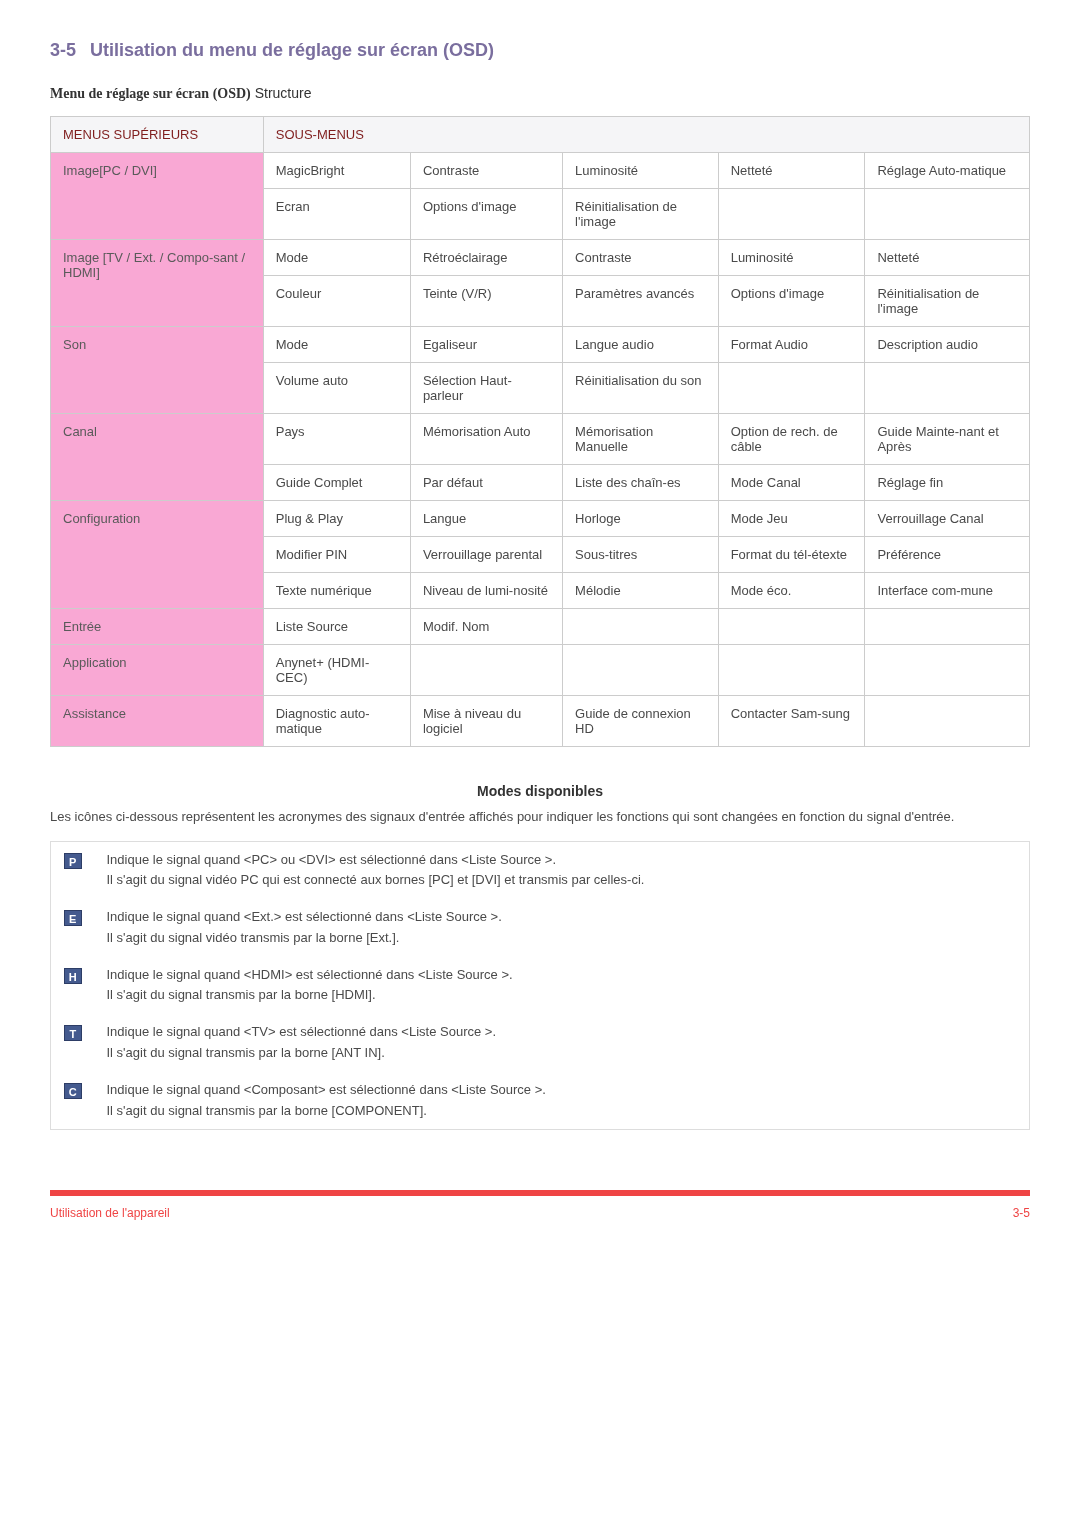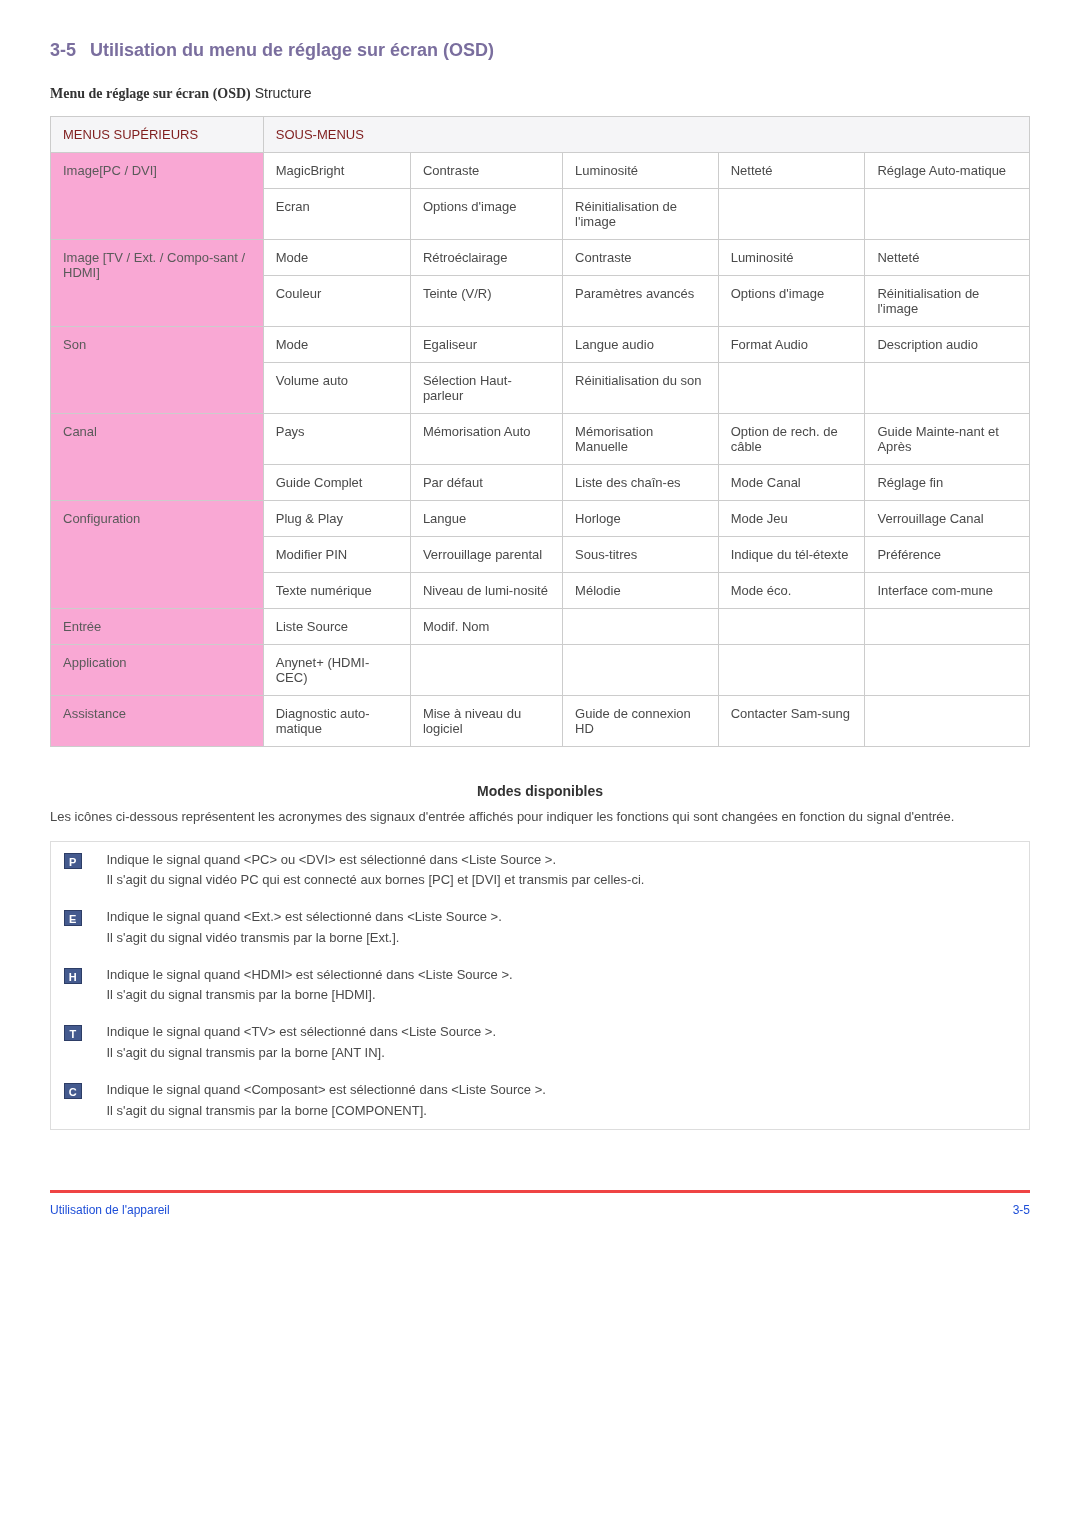--- a/index.html
+++ b/index.html
@@ -14,21 +14,21 @@
 table.osd td.menu { background: #f9a8d4; color: #5a5a5a; }
 .modes-heading { font-weight: bold; color: #333; font-size: 14px; margin-bottom: 8px; text-align: center; }
 .modes-intro { color: #4a4a4a; margin-bottom: 14px; line-height: 1.5; }
 table.modes { width: 100%; border-collapse: collapse; }
 table.modes tr { border-left: 1px solid #ddd; border-right: 1px solid #ddd; }
 table.modes tr:first-child { border-top: 1px solid #ddd; }
 table.modes tr:last-child { border-bottom: 1px solid #ddd; }
 table.modes td { padding: 8px 12px; vertical-align: top; line-height: 1.6; }
 table.modes td.icon-cell { width: 44px; text-align: center; padding-top: 10px; }
 .sig-icon { display: inline-block; width: 18px; height: 16px; background: #445a8e; color: #fff; font-size: 11px; font-weight: bold; text-align: center; line-height: 16px; border: 1px solid #2d3d66; }
-.footer { display: flex; justify-content: space-between; margin-top: 60px; padding-top: 10px; border-top: 3px solid #ef4444; color: #1d4ed8; font-size: 12px; }
+.footer { display: flex; justify-content: space-between; margin-top: 60px; padding-top: 10px; border-top: 6px solid #ef4444; color: #ef4444; font-size: 12px; }
 </style>
 </head>
 <body>
 
 <h2 class="section-title">
   <span class="num">3-5</span><span>Utilisation du menu de réglage sur écran (OSD)</span>
 </h2>
 
 <p class="subtitle">
   <span class="bold">Menu de réglage sur écran (OSD)</span><span> Structure</span>
@@ -107,21 +107,21 @@
         <td>Plug &amp; Play</td>
         <td>Langue</td>
         <td>Horloge</td>
         <td>Mode Jeu</td>
         <td>Verrouillage Canal</td>
       </tr>
       <tr>
         <td>Modifier PIN</td>
         <td>Verrouillage parental</td>
         <td>Sous-titres</td>
-        <td>Indique du tél-étexte</td>
+        <td>Format du tél-étexte</td>
         <td>Préférence</td>
       </tr>
       <tr>
         <td>Texte numérique</td>
         <td>Niveau de lumi-nosité</td>
         <td>Mélodie</td>
         <td>Mode éco.</td>
         <td>Interface com-mune</td>
       </tr>
       <tr>

